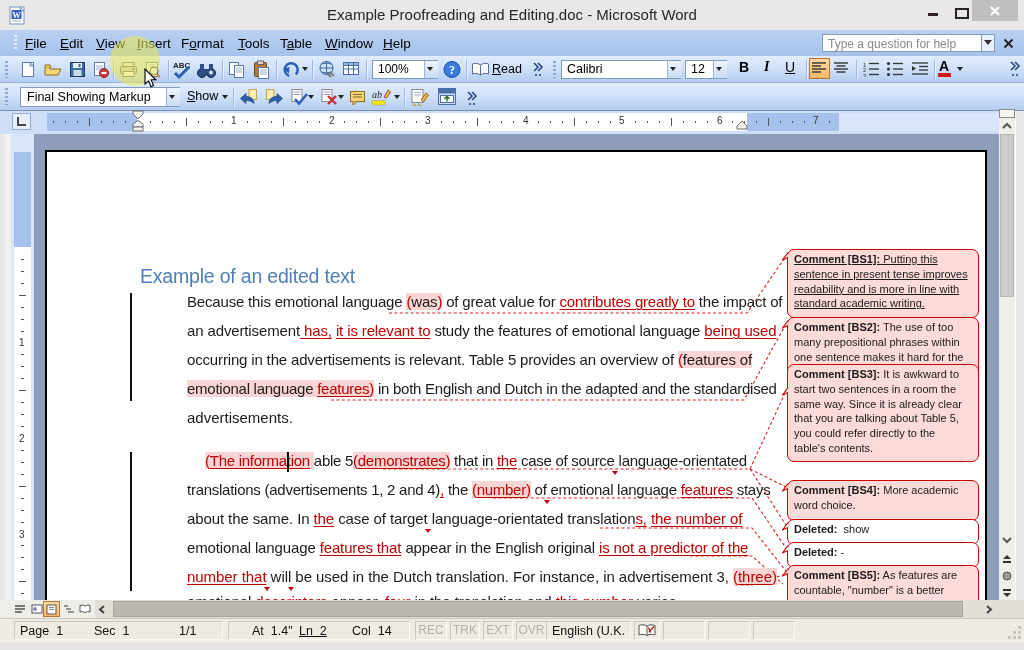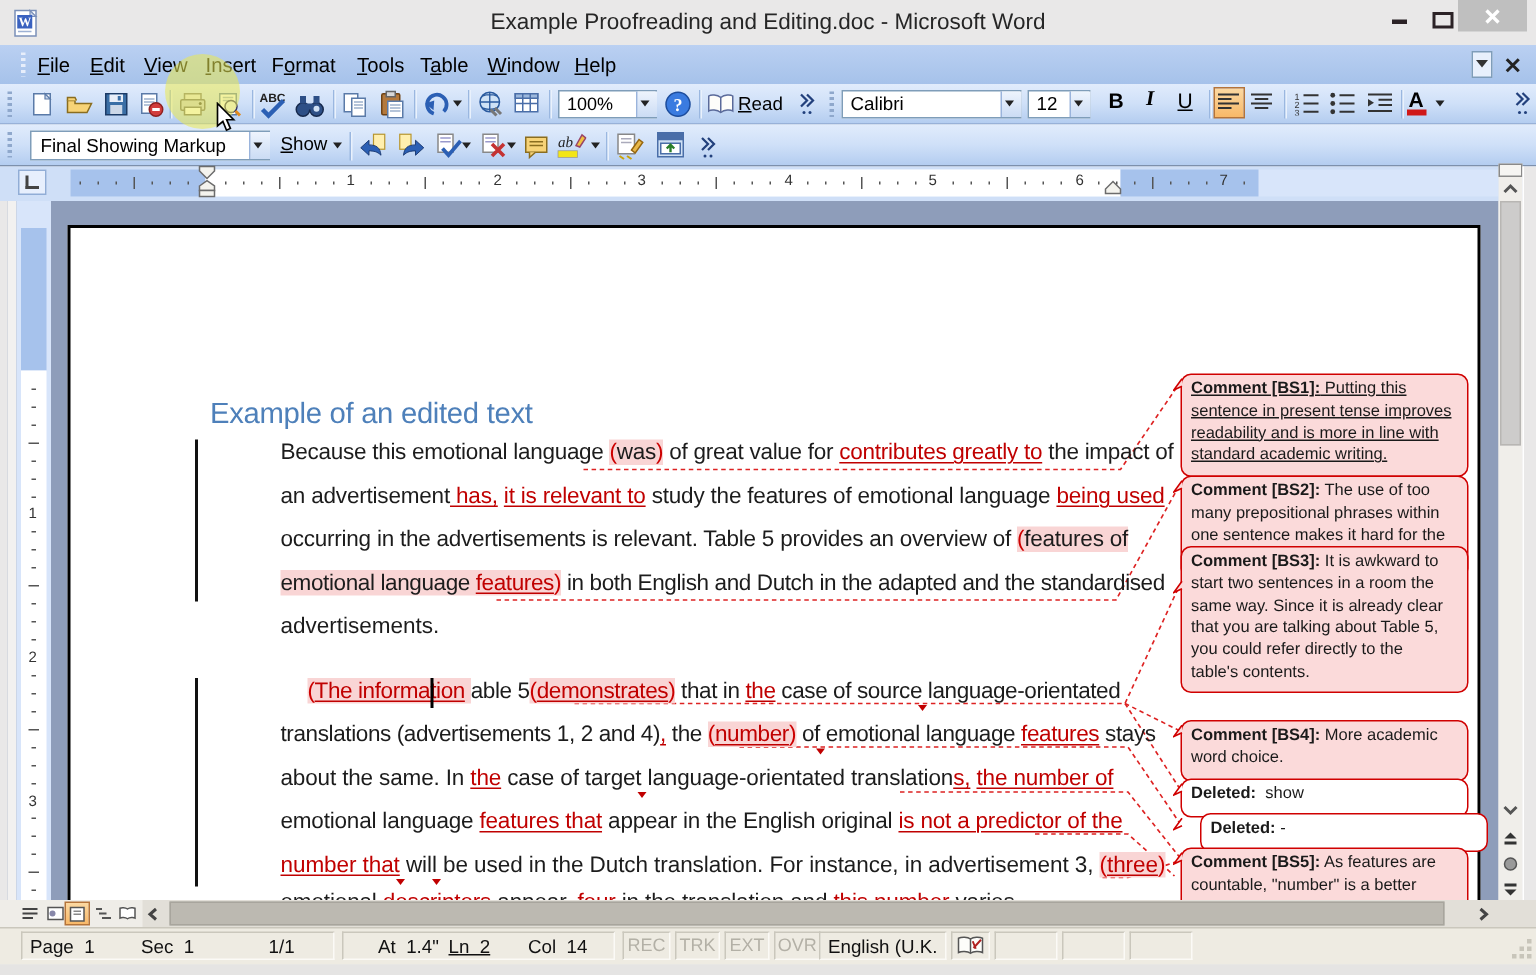--- a/index.html
+++ b/index.html
@@ -41,20 +41,21 @@
       <div class="abs" style="left:60px;top:0;"><u>E</u>dit</div>
       <div class="abs" style="left:96px;top:0;"><u>V</u>iew</div>
       <div class="abs" style="left:137px;top:0;"><u>I</u>nsert</div>
       <div class="abs" style="left:181px;top:0;">F<u>o</u>rmat</div>
       <div class="abs" style="left:238px;top:0;"><u>T</u>ools</div>
       <div class="abs" style="left:280px;top:0;">T<u>a</u>ble</div>
       <div class="abs" style="left:325px;top:0;"><u>W</u>indow</div>
       <div class="abs" style="left:383px;top:0;"><u>H</u>elp</div>
     </div>
 
+  <div class="abs" style="left:822px;top:34px;width:160px;height:18px;background:#fff;border:1px solid #7f9db9;font-size:12px;color:#8a8a8a;line-height:18px;padding-left:5px;box-sizing:border-box;">Type a question for help</div>
   <div class="abs" style="left:981px;top:34px;width:14px;height:18px;background:#e8f0fc;border:1px solid #7f9db9;box-sizing:border-box;"></div>
   <div class="abs" style="left:984px;top:40px;width:0;height:0;border-left:4px solid transparent;border-right:4px solid transparent;border-top:5px solid #333;"></div>
   <svg class="abs" style="left:1003px;top:38px" width="11" height="11" viewBox="0 0 11 11">
       <path d="M1.5 1.5 L9.5 9.5 M9.5 1.5 L1.5 9.5" stroke="#222" stroke-width="2"></path>
     </svg>
 
   <div class="abs" style="left:0;top:56px;width:1024px;height:27px;background:linear-gradient(180deg,#e1ecfc 0%,#cfe0f8 50%,#b4cdf0 100%);border-bottom:1px solid #98b1d8;box-sizing:border-box;" id="row1bg"></div>
   <div class="abs" id="row1" style="left:0;top:56px;width:1024px;height:27px;">
       <div class="abs" style="left:5px;top:5px;width:3px;height:17px;background:repeating-linear-gradient(180deg,#8fa8cc 0 2px,transparent 2px 4px);"></div>
       <svg class="abs" style="left:20px;top:5px;" width="17" height="17" viewBox="0 0 17 17">
@@ -477,21 +478,21 @@
             <path d="M6 0.5 L0.5 8 L6 5.5" fill="#fbdada" stroke="#d00000" stroke-width="1.1"></path>
           </svg>
           <div class="bal" style="top:480px;height:35px;overflow:hidden;"><b>Comment [BS4]:</b> More academic<br>word choice.</div>
           <svg class="abs" style="left:782px;top:483px" width="7" height="9" viewBox="0 0 7 9">
             <path d="M6 0.5 L0.5 8 L6 5.5" fill="#fbdada" stroke="#d00000" stroke-width="1.1"></path>
           </svg>
           <div class="bal white" style="top:519px;height:20px;overflow:hidden;"><b>Deleted:</b> &nbsp;show</div>
           <svg class="abs" style="left:782px;top:522px" width="7" height="9" viewBox="0 0 7 9">
             <path d="M6 0.5 L0.5 8 L6 5.5" fill="#fff" stroke="#d00000" stroke-width="1.1"></path>
           </svg>
-          <div class="bal white" style="top:542px;height:20px;overflow:hidden;margin-left:13px;"><b>Deleted:</b> -</div>
+          <div class="bal white" style="top:542px;height:20px;overflow:hidden;"><b>Deleted:</b> -</div>
           <svg class="abs" style="left:782px;top:545px" width="7" height="9" viewBox="0 0 7 9">
             <path d="M6 0.5 L0.5 8 L6 5.5" fill="#fff" stroke="#d00000" stroke-width="1.1"></path>
           </svg>
           <div class="bal" style="top:565px;height:50px;overflow:hidden;"><b>Comment [BS5]:</b> As features are<br>countable, "number" is a better</div>
           <svg class="abs" style="left:782px;top:568px" width="7" height="9" viewBox="0 0 7 9">
             <path d="M6 0.5 L0.5 8 L6 5.5" fill="#fbdada" stroke="#d00000" stroke-width="1.1"></path>
           </svg>
         </div>
     </div>
   </div>

